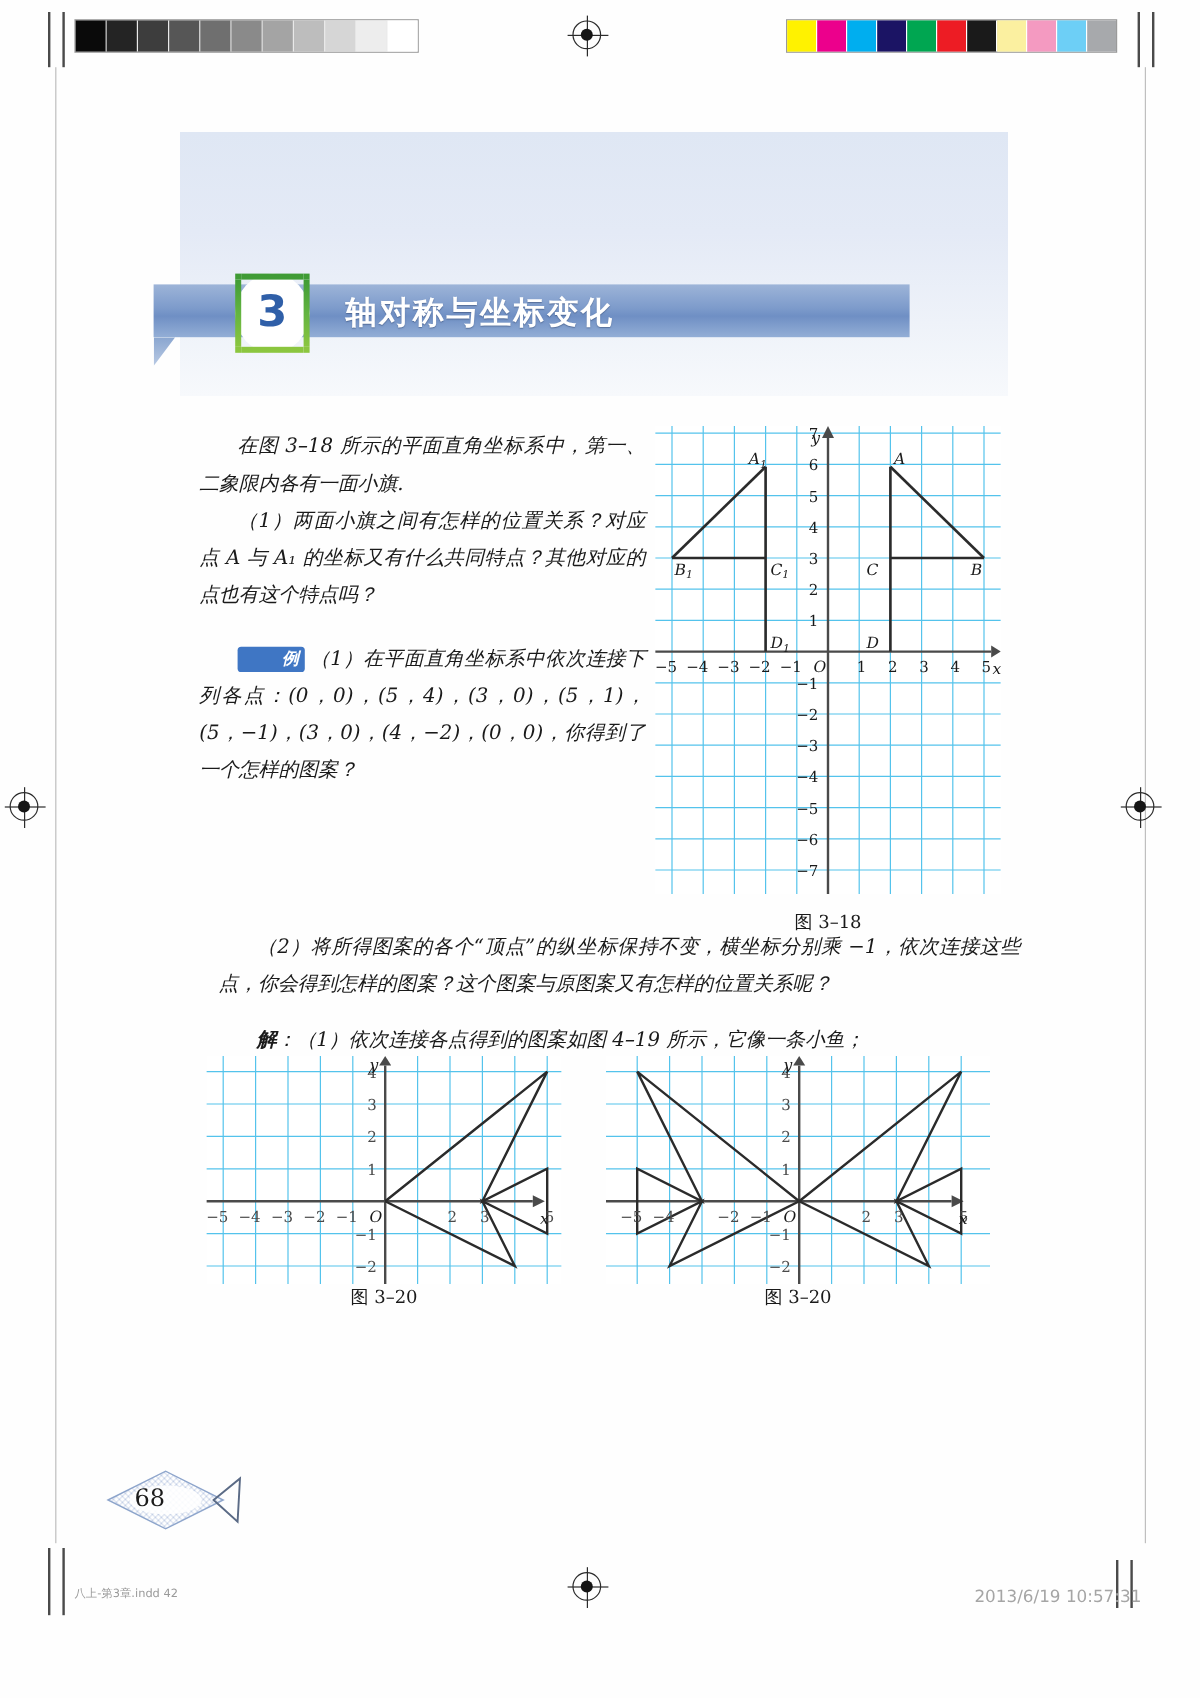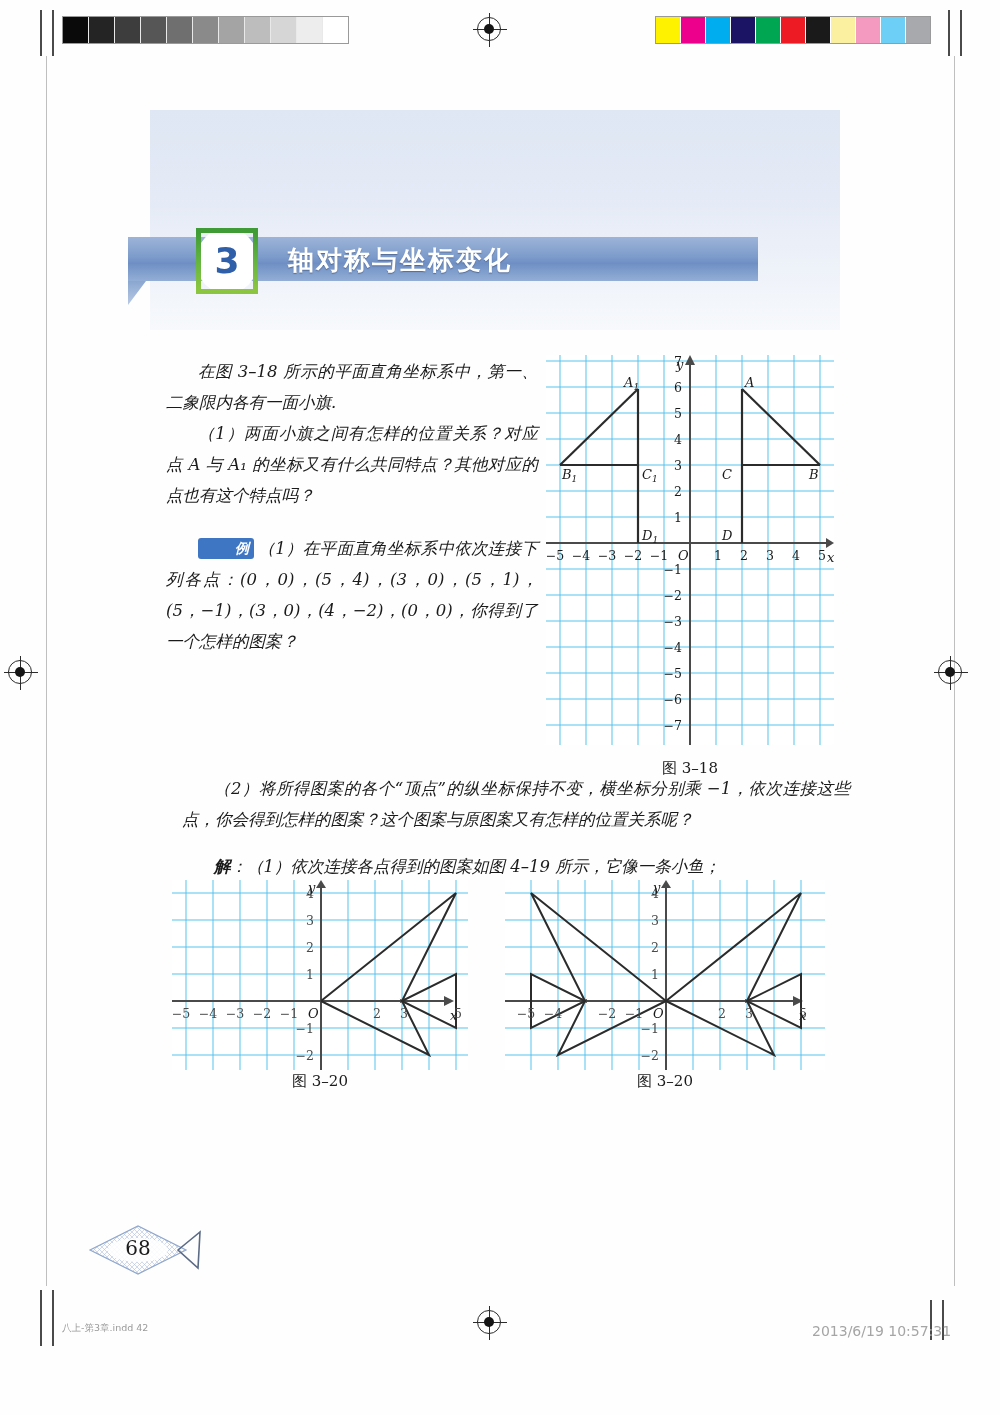--- a/index.html
+++ b/index.html
@@ -84,21 +84,21 @@
   
   .figwrap{position:absolute;}
   .figcap{
     position:absolute;text-align:center;
     font-family:"DejaVu Serif",serif;font-size:15px;color:#1a1a1a;
   }
 
   
   .fishnum{position:absolute;left:82px;top:1222px;width:120px;height:58px;}
   .fishnum .pnum{
-    position:absolute;left:30px;top:14px;width:52px;text-align:center;
+    position:absolute;left:30px;top:14px;width:52px;
     font-family:"DejaVu Serif",serif;font-size:20px;color:#1b1b1b;
   }
 
   .footl{
     position:absolute;left:62px;top:1322px;
     font-family:"DejaVu Sans",sans-serif;font-size:9.5px;color:#9a9a9a;
   }
   .footr{
     position:absolute;left:812px;top:1323px;
     font-family:"DejaVu Sans",sans-serif;font-size:14px;color:#a5a5a5;

